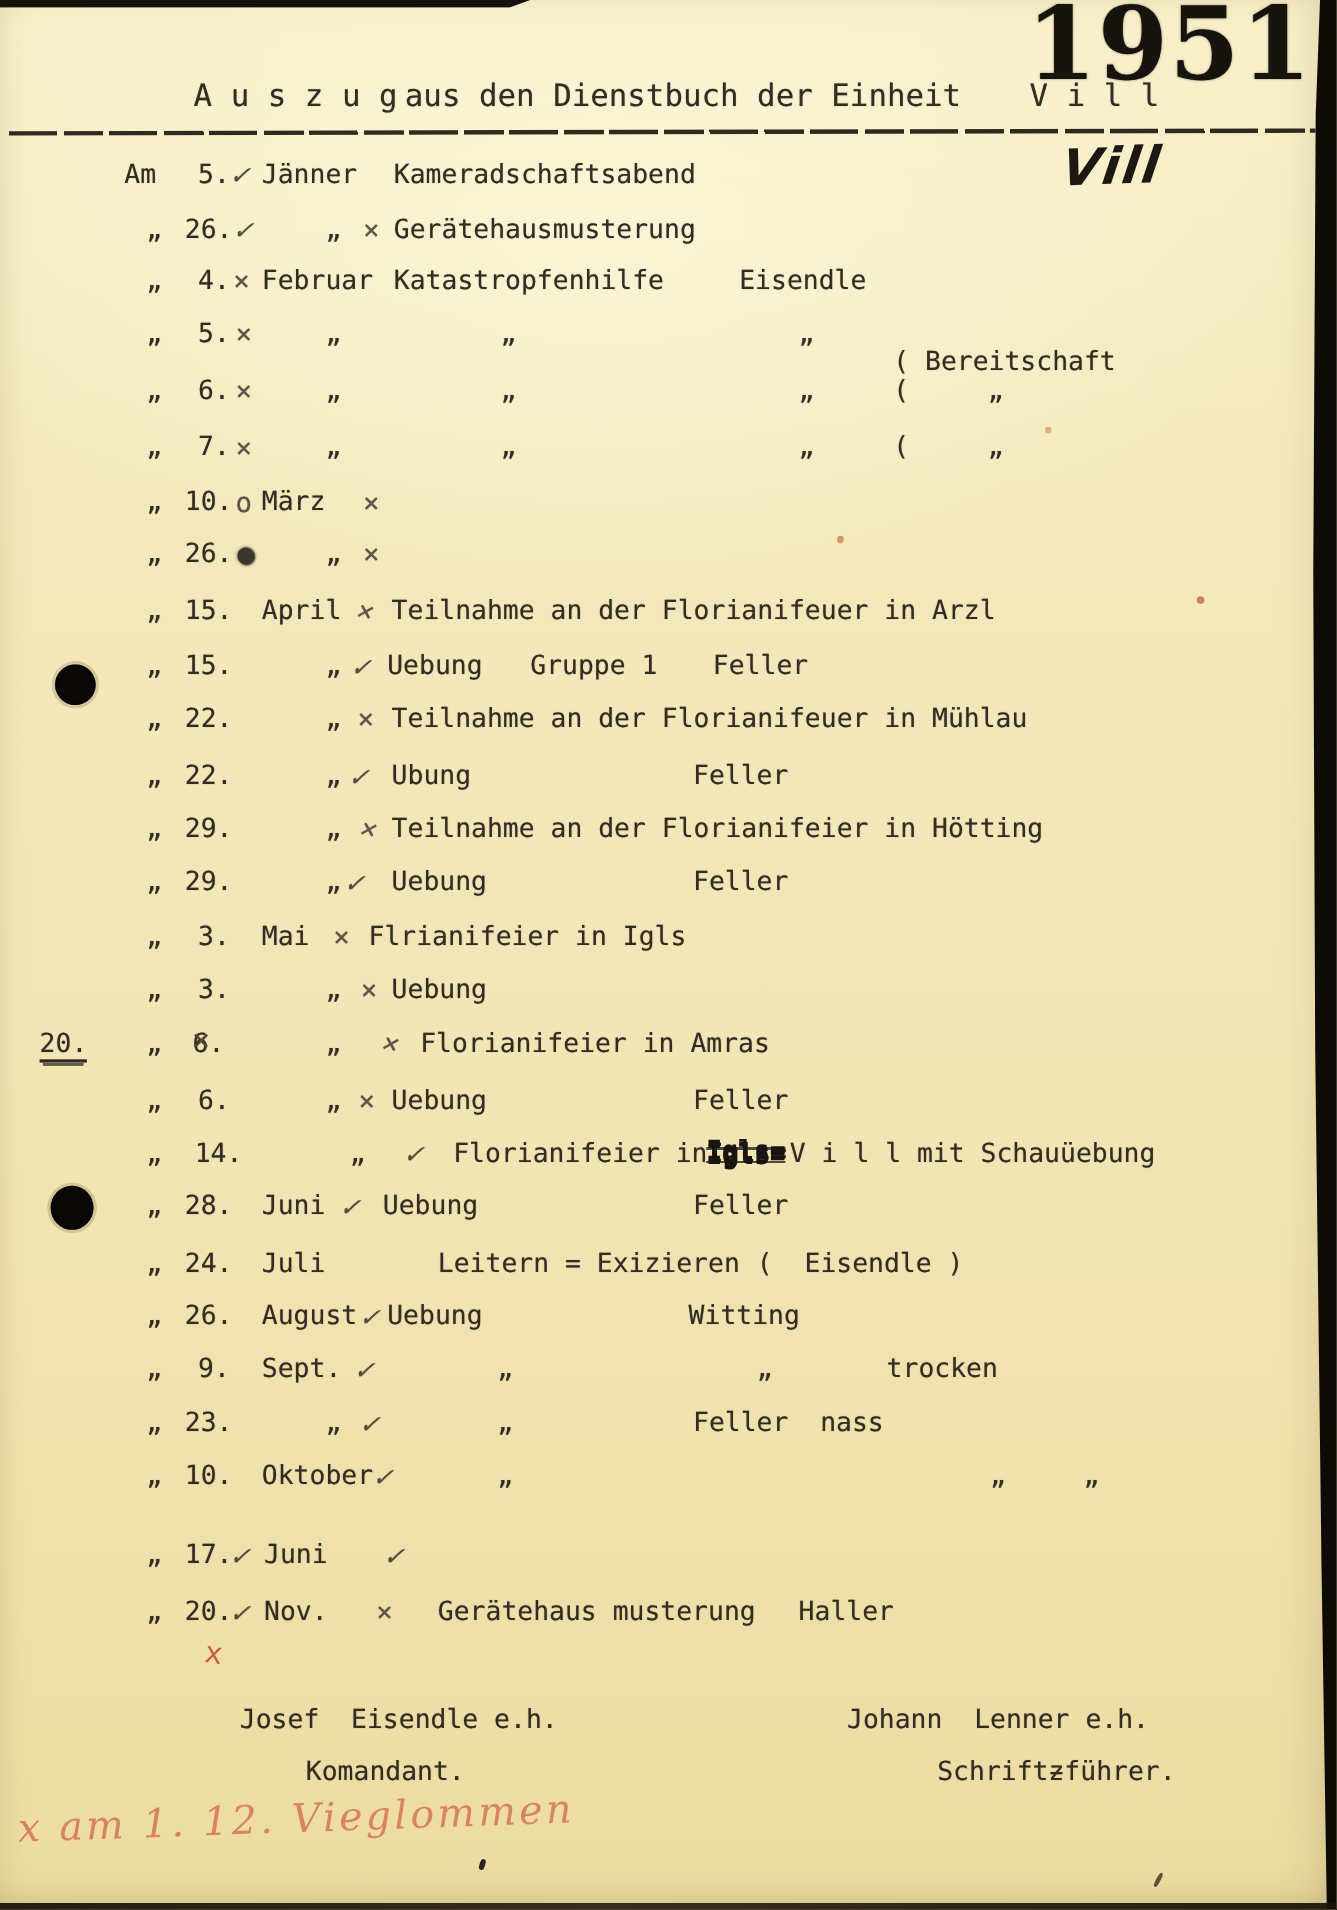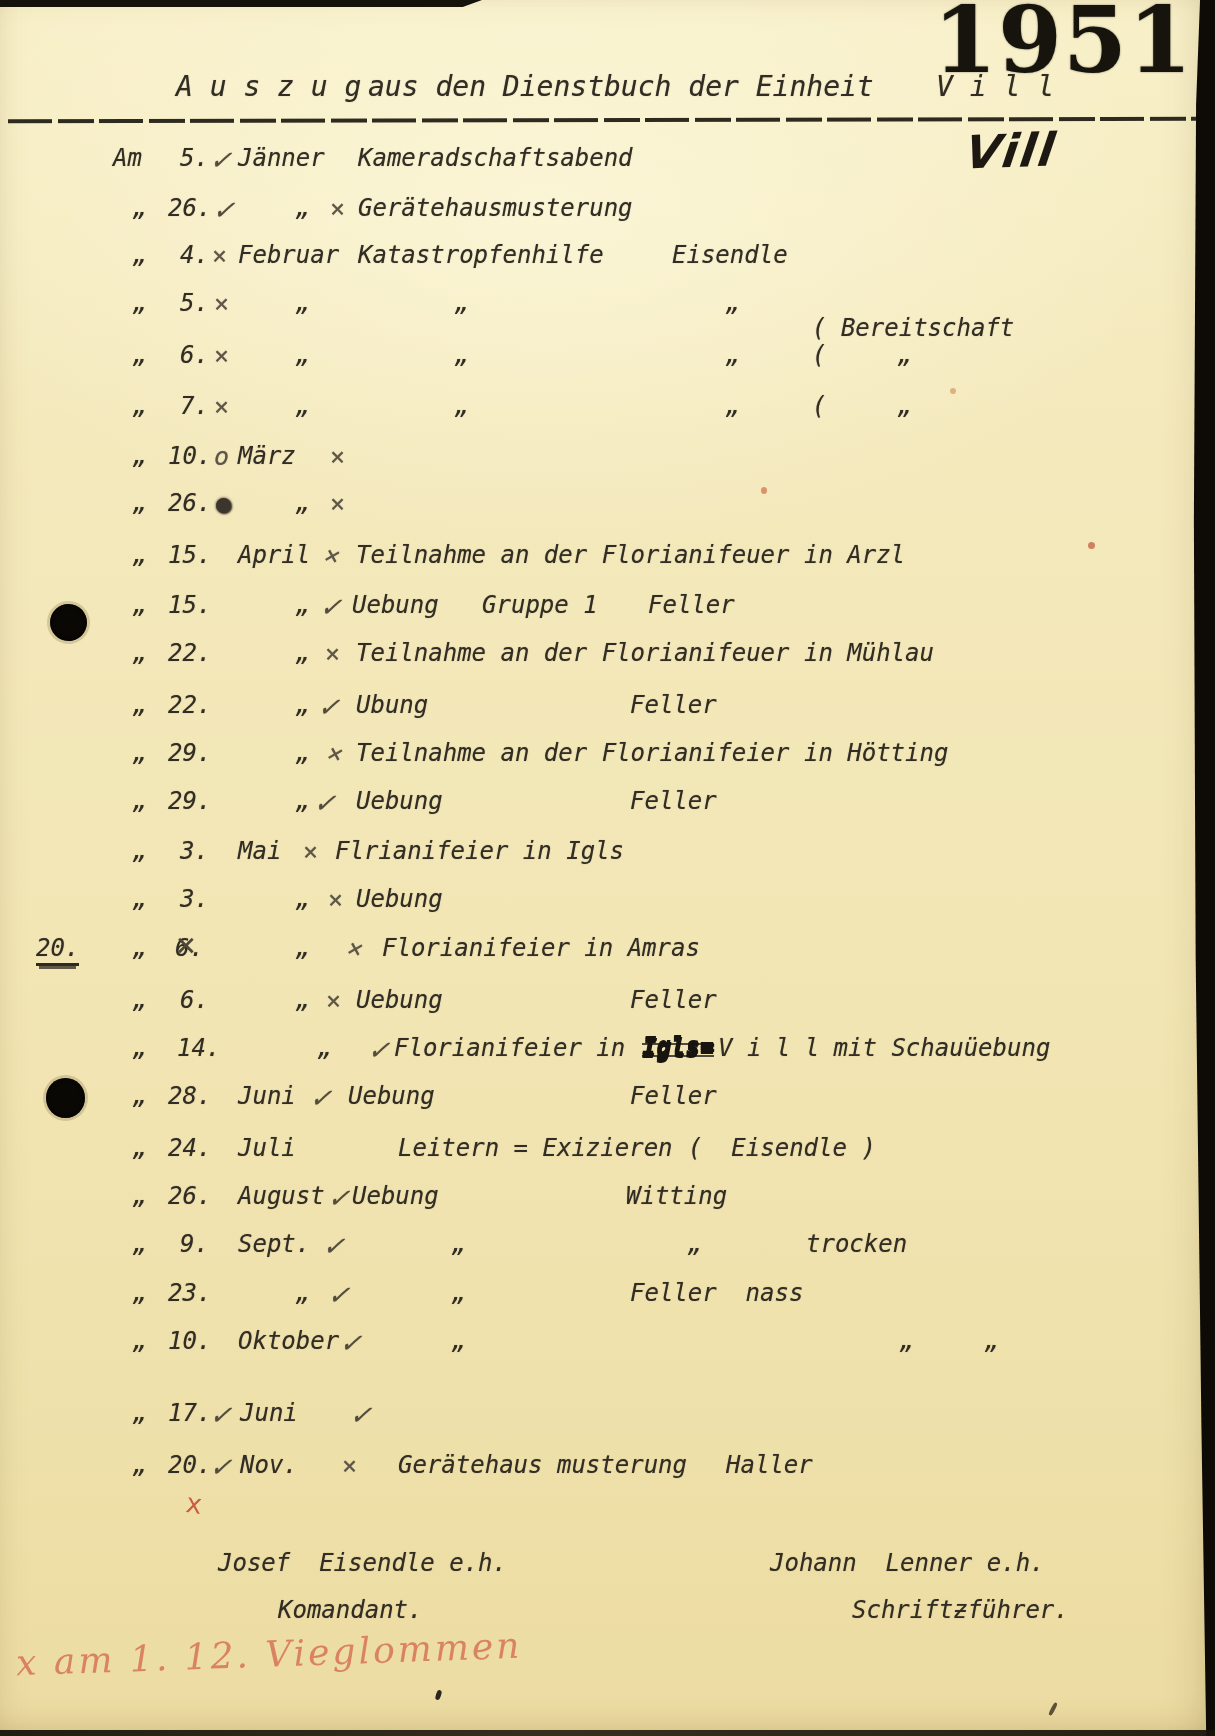--- a/index.html
+++ b/index.html
@@ -9,21 +9,21 @@
     overflow:hidden;
     background:
       radial-gradient(ellipse 900px 500px at 45% 12%, rgba(255,252,230,.55), rgba(255,252,230,0) 70%),
       linear-gradient(180deg,#f8f0c9 0%, #f4e9bc 25%, #f2e6b5 55%, #efe1ab 80%, #ecdca2 100%);
     box-shadow: inset -28px 0 45px -22px rgba(110,85,35,.30),
                 inset 0 -22px 35px -18px rgba(110,85,35,.22),
                 inset 20px 0 40px -30px rgba(110,85,35,.15);
     font-family:"DejaVu Sans Mono","DejaVu Sans",monospace;
     color:#322d24;
   }
-  .typed{ text-shadow:0 0 1px rgba(45,38,26,.45);font-style:italic; }
+  .typed{ text-shadow:0 0 1px rgba(45,38,26,.45); }
   
   .year-stamp{
     position:absolute; left:933px; top:-14px; width:280px;
     font-family:"DejaVu Serif","Liberation Serif",serif;
     font-weight:700; font-size:92px; letter-spacing:1px;
     color:#17140e; text-shadow:0 0 2px rgba(20,16,8,.5);
     white-space:nowrap;
   }
   .title{ position:absolute; top:70px; left:0; width:100%; height:34px; font-size:28px; }
   .title span{ position:absolute; white-space:pre; }
@@ -245,21 +245,21 @@
         <span class="cell" style="left: 296px;">„</span>
         <span class="cell p" style="left: 326px;">×</span>
         <span class="cell" style="left: 356px;">Uebung</span>
         <span class="cell" style="left: 630px;">Feller</span>
       </div>
       <div class="row typed" style="top: 1034px;">
         <span class="cell" style="left: 133px;">„</span>
         <span class="cell" style="left: 177px;">14.</span>
         <span class="cell" style="left: 318px;">„</span>
         <span class="cell pc" style="left: 370px;">✓</span>
-        <span class="cell" style="left: 394px;">Florianifeier in</span>
+        <span class="cell" style="left: 412px;">Florianifeier in</span>
         <span class="cell blot" style="left: 642px;">Igls=</span>
         <span class="cell" style="left: 718px;">V i l l mit Schauüebung</span>
       </div>
       <div class="row typed" style="top: 1082px;">
         <span class="cell" style="left: 133px;">„</span>
         <span class="cell" style="left: 168px;">28.</span>
         <span class="cell" style="left: 238px;">Juni</span>
         <span class="cell pc" style="left: 312px;">✓</span>
         <span class="cell" style="left: 348px;">Uebung</span>
         <span class="cell" style="left: 630px;">Feller</span>

